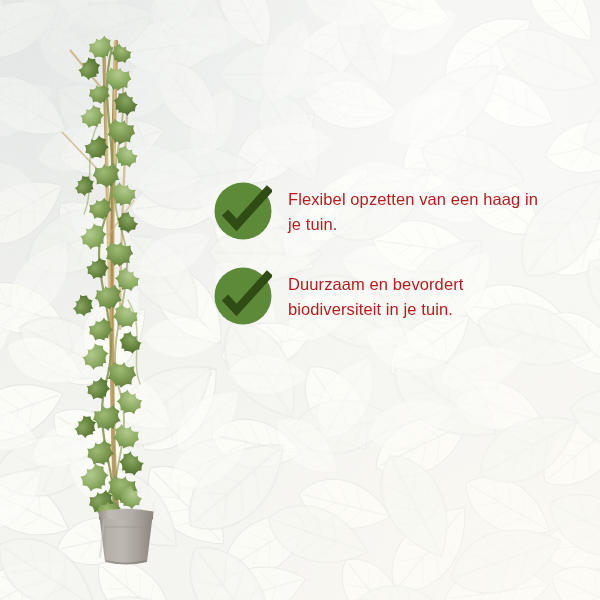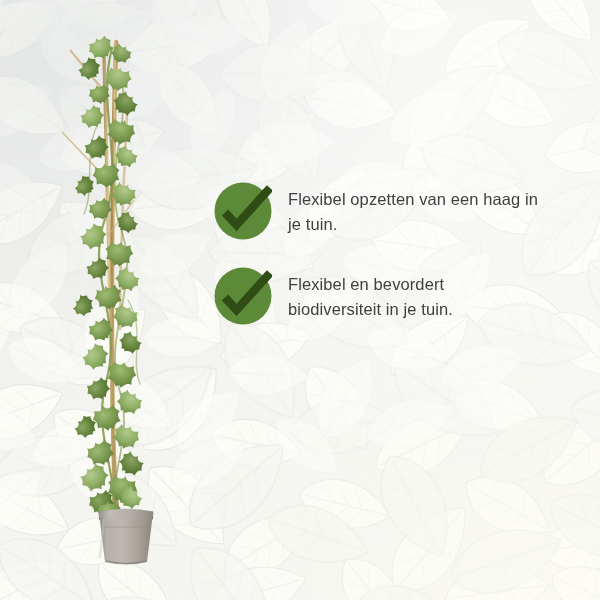--- a/index.html
+++ b/index.html
@@ -63,21 +63,21 @@
     width: 58px;
     height: 58px;
   }
   .feature-text {
     position: absolute;
     left: 74px;
     top: 5px;
     width: 262px;
     font-size: 16.5px;
     line-height: 25px;
-    color: #404040;
+    color: #b91c1c;
     letter-spacing: 0.1px;
     white-space: pre-line;
   }
 </style>
 </head>
 <body>
 
 <div id="stage">
 
   <div class="bg-base"></div>
@@ -305,20 +305,20 @@
       </svg>
       <div class="feature-text">Flexibel opzetten van een haag in
 je tuin.</div>
     </div>
 
     <div class="feature-row">
       <svg class="check-badge" viewBox="0 0 58 58">
         <circle cx="29" cy="29" r="28.5" fill="#5d8a38"></circle>
         <path d="M11 30.5 L 22.5 43 L 56 6" stroke="#2f4c15" stroke-width="8.5" fill="none" stroke-linecap="butt" stroke-linejoin="miter"></path>
       </svg>
-      <div class="feature-text">Flexibel en bevordert
+      <div class="feature-text">Duurzaam en bevordert
 biodiversiteit in je tuin.</div>
     </div>
 
 
   </div>
 
 </div>
 
 </body></html>

